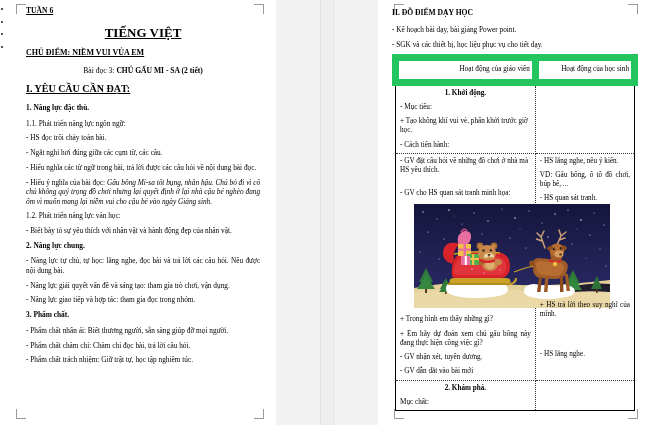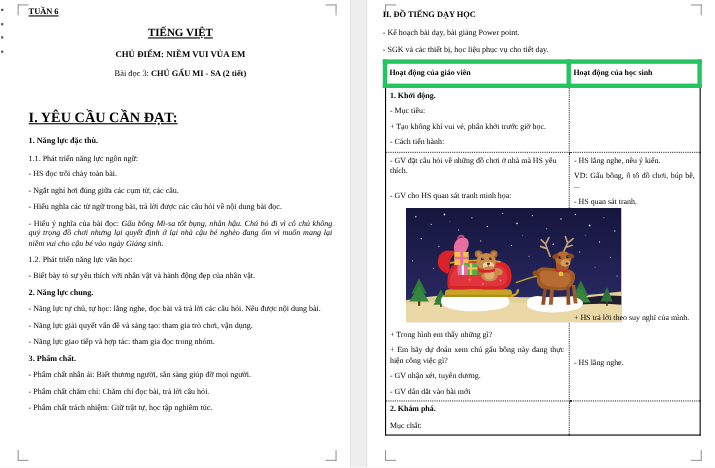--- a/index.html
+++ b/index.html
@@ -13,20 +13,21 @@
     overflow: hidden;
     font-family: "Liberation Serif", "DejaVu Serif", serif;
     color: #000000;
   }
   .viewport {
     position: relative;
     width: 650px;
     height: 425px;
     background: #f2f2f2;
     display: flex;
+    gap: 44px;
   }
 
   
   .edge-dots {
     position: absolute;
     left: 1px;
     top: 8px;
     width: 4px;
     height: 40px;
     display: flex;
@@ -61,52 +62,52 @@
     pointer-events: none;
   }
   .mark.tl { top: 4px;  left: 16px;  border-top: 1px solid #9a9a9a; border-left: 1px solid #9a9a9a; }
   .mark.tr { top: 4px;  right: 12px; border-top: 1px solid #9a9a9a; border-right: 1px solid #9a9a9a; }
   .mark.bl { bottom: 6px; left: 16px; border-bottom: 1px solid #9a9a9a; border-left: 1px solid #9a9a9a; }
   .mark.br { bottom: 6px; right: 12px; border-bottom: 1px solid #9a9a9a; border-right: 1px solid #9a9a9a; }
 
   
   p { margin: 0 0 5.5px 0; line-height: 1.28; }
   .t   { font-size: 7.3px; }
-  .b   { font-weight: bold; }
+  .b   { font-weight: bold; text-align: center; }
   .i   { font-style: italic; }
   .just{ text-align: justify; }
 
   .week        { font-size: 7.6px; font-weight: bold; text-decoration: underline; margin-bottom: 9px; }
-  .title-main  { font-size: 10px; font-weight: bold; text-decoration: underline; text-align:center; margin-bottom: 7px; }
-  .title-sub   { font-size: 8px;   font-weight: bold; text-align:center; margin-bottom: 7px; }
-  .title-les   { font-size: 7.6px; text-align:center; margin-bottom: 28px; }
+  .title-main  { font-size: 13px; font-weight: bold; text-decoration: underline; text-align:center; margin-bottom: 7px; }
+  .title-sub   { font-size: 8px;   font-weight: bold; margin-bottom: 7px; text-decoration: underline; }
+  .title-les   { font-size: 7.6px; text-align:center; margin-bottom: 8px; }
   .title-les b { font-weight: bold; }
-  .sec-head    { font-size: 13px; font-weight: bold; text-decoration: underline; margin-bottom: 7px; }
+  .sec-head    { font-size: 10px; font-weight: bold; text-decoration: underline; margin-bottom: 7px; }
   .sec-head2   { font-size: 7.6px; font-weight: bold; margin: 2px 0 7px 0; }
   .num-head    { font-size: 7.4px; font-weight: bold; margin-bottom: 6px; }
 
   
   table.lesson {
     width: 100%;
     border-collapse: collapse;
     table-layout: fixed;
     margin-top: 3px;
     border: 1px solid #000;
   }
   table.lesson td, table.lesson th {
     border: 1px dotted #333;
     padding: 3px 4px 3px 4px;
     vertical-align: top;
     font-size: 7.2px;
     line-height: 1.3;
   }
   table.lesson th {
-    border: 4px solid #22c55e;
-    text-align: left;
-    font-weight: bold;
+    border: 7px solid #22c55e;
+    text-align: right;
+    font-weight: normal;
     padding: 4px 2px;
   }
   .col-a { width: 58.5%; }
   .col-b { width: 41.5%; }
   td.solid-left { border-left: 1px solid #000; }
   td.solid-right{ border-right: 1px solid #000; }
   td.mid-sep { border-left: 1px solid #444; }
   .cell p { margin: 0 0 5px 0; }
   .cell p:last-child { margin-bottom: 0; }
   .sp { height: 9px; }
@@ -162,21 +163,21 @@
   </div>
 
   <div class="page-gap"></div>
 
   <div class="page page-right">
     <div class="mark tl"></div>
     <div class="mark tr"></div>
     <div class="mark bl"></div>
     <div class="mark br"></div>
 
-    <p class="sec-head2">II. ĐỒ TIẾNG DẠY HỌC</p>
+    <p class="sec-head2">II. ĐỒ ĐIỂM DẠY HỌC</p>
     <p class="t">- Kế hoạch bài dạy, bài giảng Power point.</p>
     <p class="t">- SGK và các thiết bị, học liệu phục vụ cho tiết dạy.</p>
 
     <table class="lesson">
       <colgroup>
           <col class="col-a">
           <col class="col-b">
         </colgroup>
       <thead>
         <tr>

